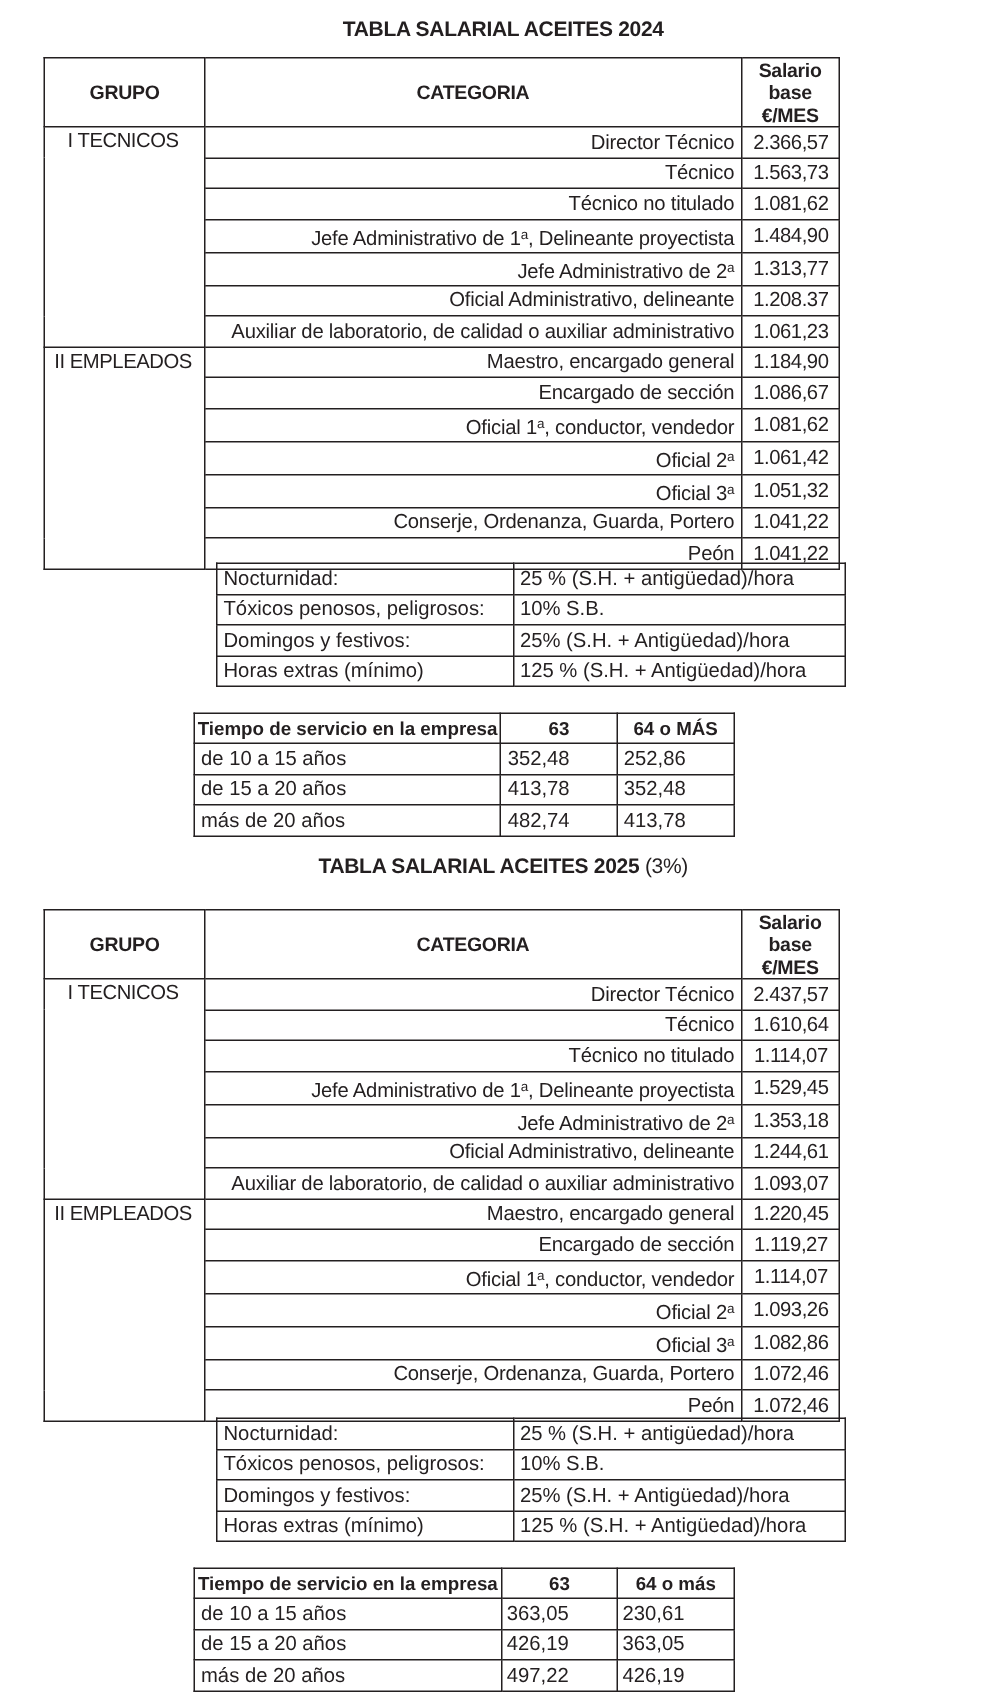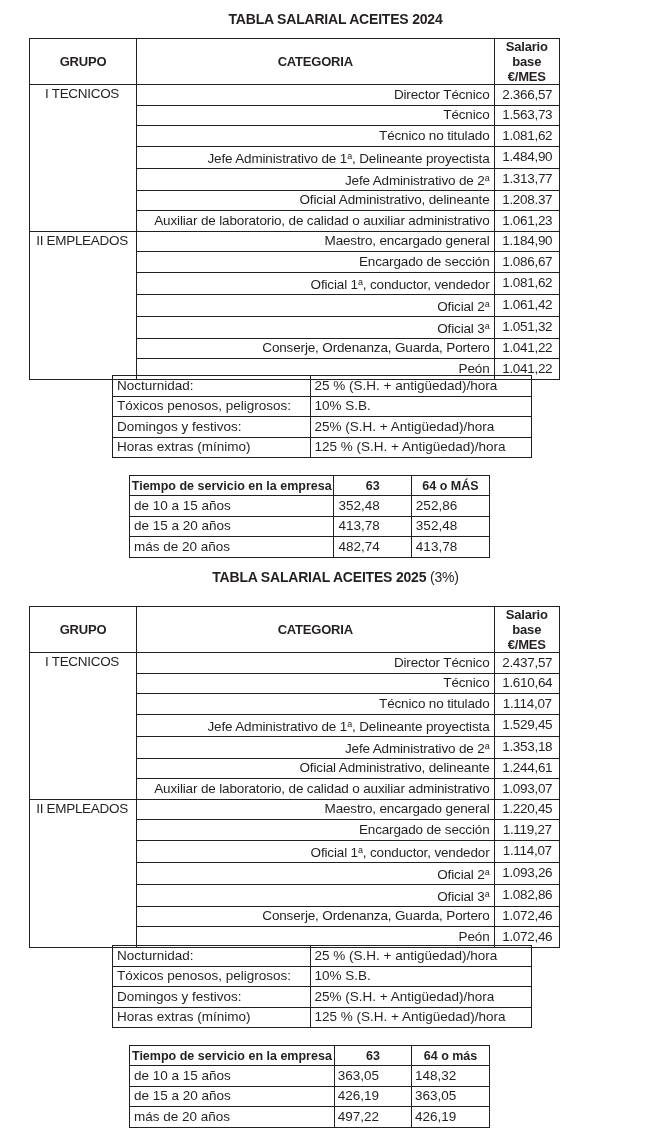--- a/index.html
+++ b/index.html
@@ -37,21 +37,21 @@
   table.main td { height: 20.5px; line-height: 18px; padding: 0 4px; white-space: nowrap; }
   table.main col.c1 { width: 133px; }
   table.main col.c2 { width: 398px; }
   table.main col.c3 { width: 88px; }
   td.grupo { vertical-align: top; padding-left: 2px !important; letter-spacing: -0.3px; text-align: center; }
   td.cat { letter-spacing: -0.15px; text-align: right; }
   td.num { text-align: center; padding-right: 3px !important; letter-spacing: -0.3px; }
   .sup { font-size: 9px; vertical-align: 4px; }
 
   
-  table.plus { left: 112px; width: 420px; font-size: 13.5px; }
+  table.plus { left: 144px; width: 420px; font-size: 13.5px; }
   table.plus col.p1 { width: 198px; }
   table.plus col.p2 { width: 222px; }
   table.plus td { height: 20.5px; line-height: 18px; padding: 0 4px; white-space: nowrap; }
 
   
   table.sen { left: 129px; width: 361px; font-size: 13.5px; }
   table.sen col.s1 { width: 243px; }
   table.sen col.s2 { width: 88px; }
   table.sen col.s3 { width: 89px; }
   table.sen th { font-weight: bold; font-size: 12.5px; height: 20px; line-height: 18px; text-align: center; }
@@ -309,21 +309,21 @@
     </colgroup>
   <tbody>
       <tr>
     <th>Tiempo de servicio en la empresa</th>
     <th>63</th>
     <th>64 o más</th>
   </tr>
   <tr>
         <td>de 10 a 15 años</td>
         <td class="l">363,05</td>
-        <td class="l">148,32</td>
+        <td class="l">230,61</td>
       </tr>
   <tr>
         <td>de 15 a 20 años</td>
         <td class="l">426,19</td>
         <td class="l">363,05</td>
       </tr>
   <tr>
         <td>más de 20 años</td>
         <td class="l">497,22</td>
         <td class="l">426,19</td>

